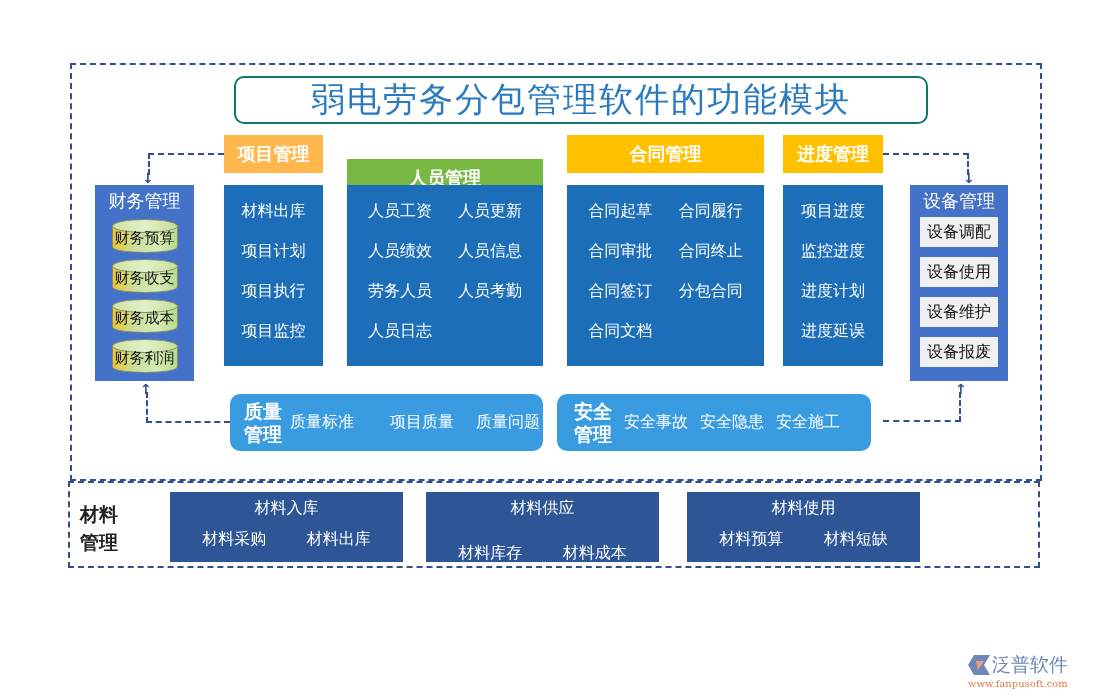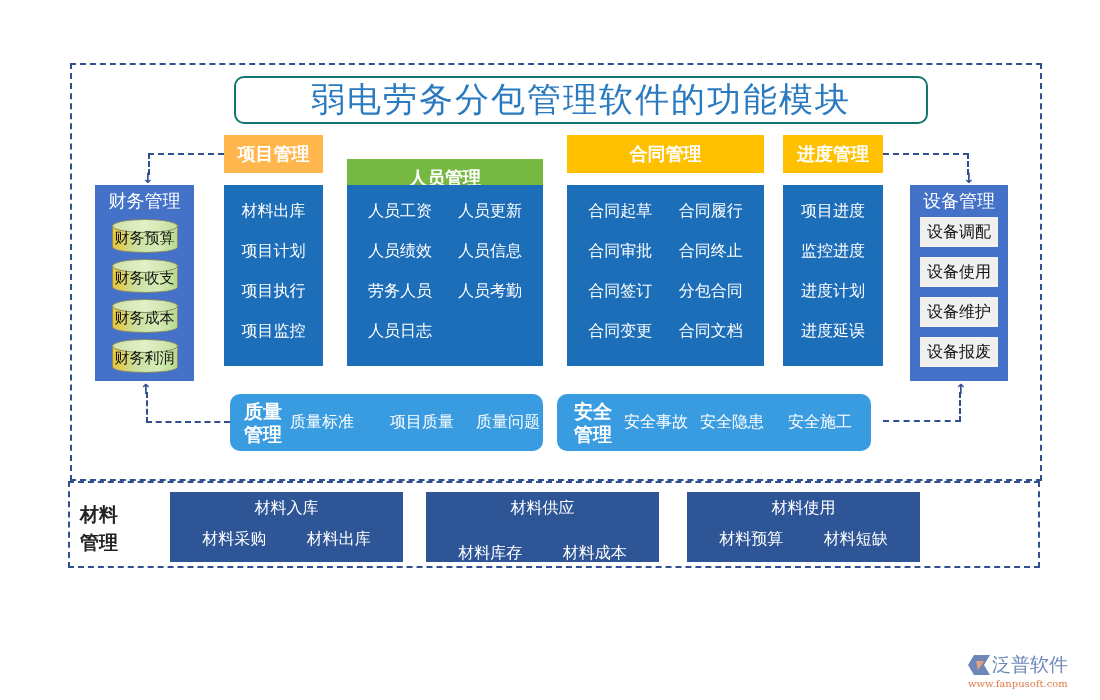--- a/index.html
+++ b/index.html
@@ -64,21 +64,20 @@
   <div class="panel-item">人员日志</div>
 </div>
 
 <div class="abs panel panel-grid" style="left:567px;top:185px;width:197px;height:181px;padding:6px 8px 0;align-content:start;">
   <div class="panel-item">合同起草</div>
   <div class="panel-item">合同履行</div>
   <div class="panel-item">合同审批</div>
   <div class="panel-item">合同终止</div>
   <div class="panel-item">合同签订</div>
   <div class="panel-item">分包合同</div>
-  <div class="panel-item">合同变更</div>
   <div class="panel-item">合同文档</div>
 </div>
 
 <div class="abs panel" style="left:783px;top:185px;width:100px;height:181px;padding-top:6px;">
   <div class="panel-item">项目进度</div>
   <div class="panel-item">监控进度</div>
   <div class="panel-item">进度计划</div>
   <div class="panel-item">进度延误</div>
 </div>
 
@@ -124,21 +123,21 @@
   <span class="bar-item" style="margin-left:22px;">质量问题</span>
 </div>
 
 <div class="abs rounded-bar" style="left:557px;top:394px;width:314px;height:57px;padding-left:17px;">
   <div class="bar-title">
     <div>安全</div>
     <div>管理</div>
   </div>
   <span class="bar-item" style="margin-left:4px;">安全事故</span>
   <span class="bar-item" style="margin-left:12px;">安全隐患</span>
-  <span class="bar-item" style="margin-left:24px;">安全施工</span>
+  <span class="bar-item" style="margin-left:12px;">安全施工</span>
 </div>
 
 <div class="abs" style="left:80px;top:500px;font-family:'DejaVu Serif',serif;font-weight:bold;font-size:19px;line-height:28px;color:#222;">
   <div>材料</div>
   <div>管理</div>
 </div>
 
 <div class="abs mat-box" style="left:170px;top:492px;width:233px;height:70px;">
   <div style="text-align:center;margin-top:6px;">材料入库</div>
   <div style="display:flex;justify-content:space-around;margin-top:10px;padding:0 12px;">

